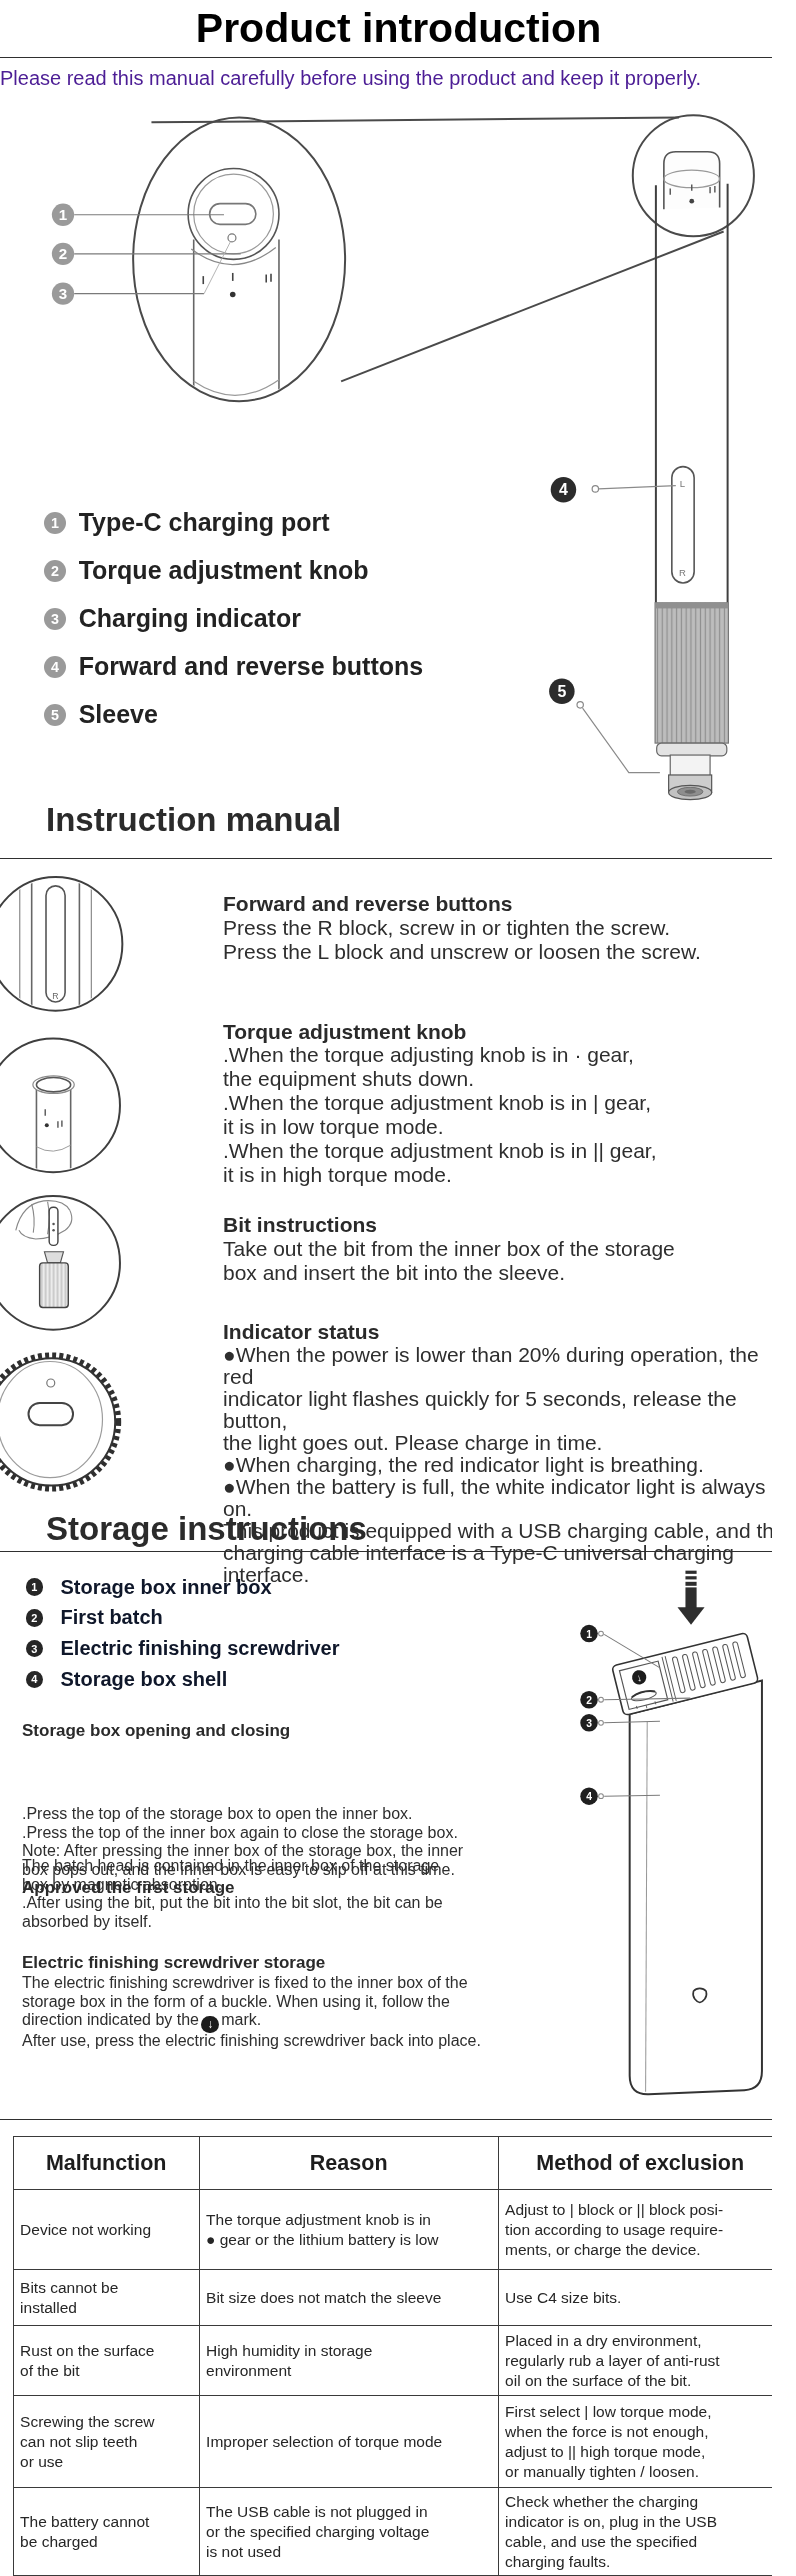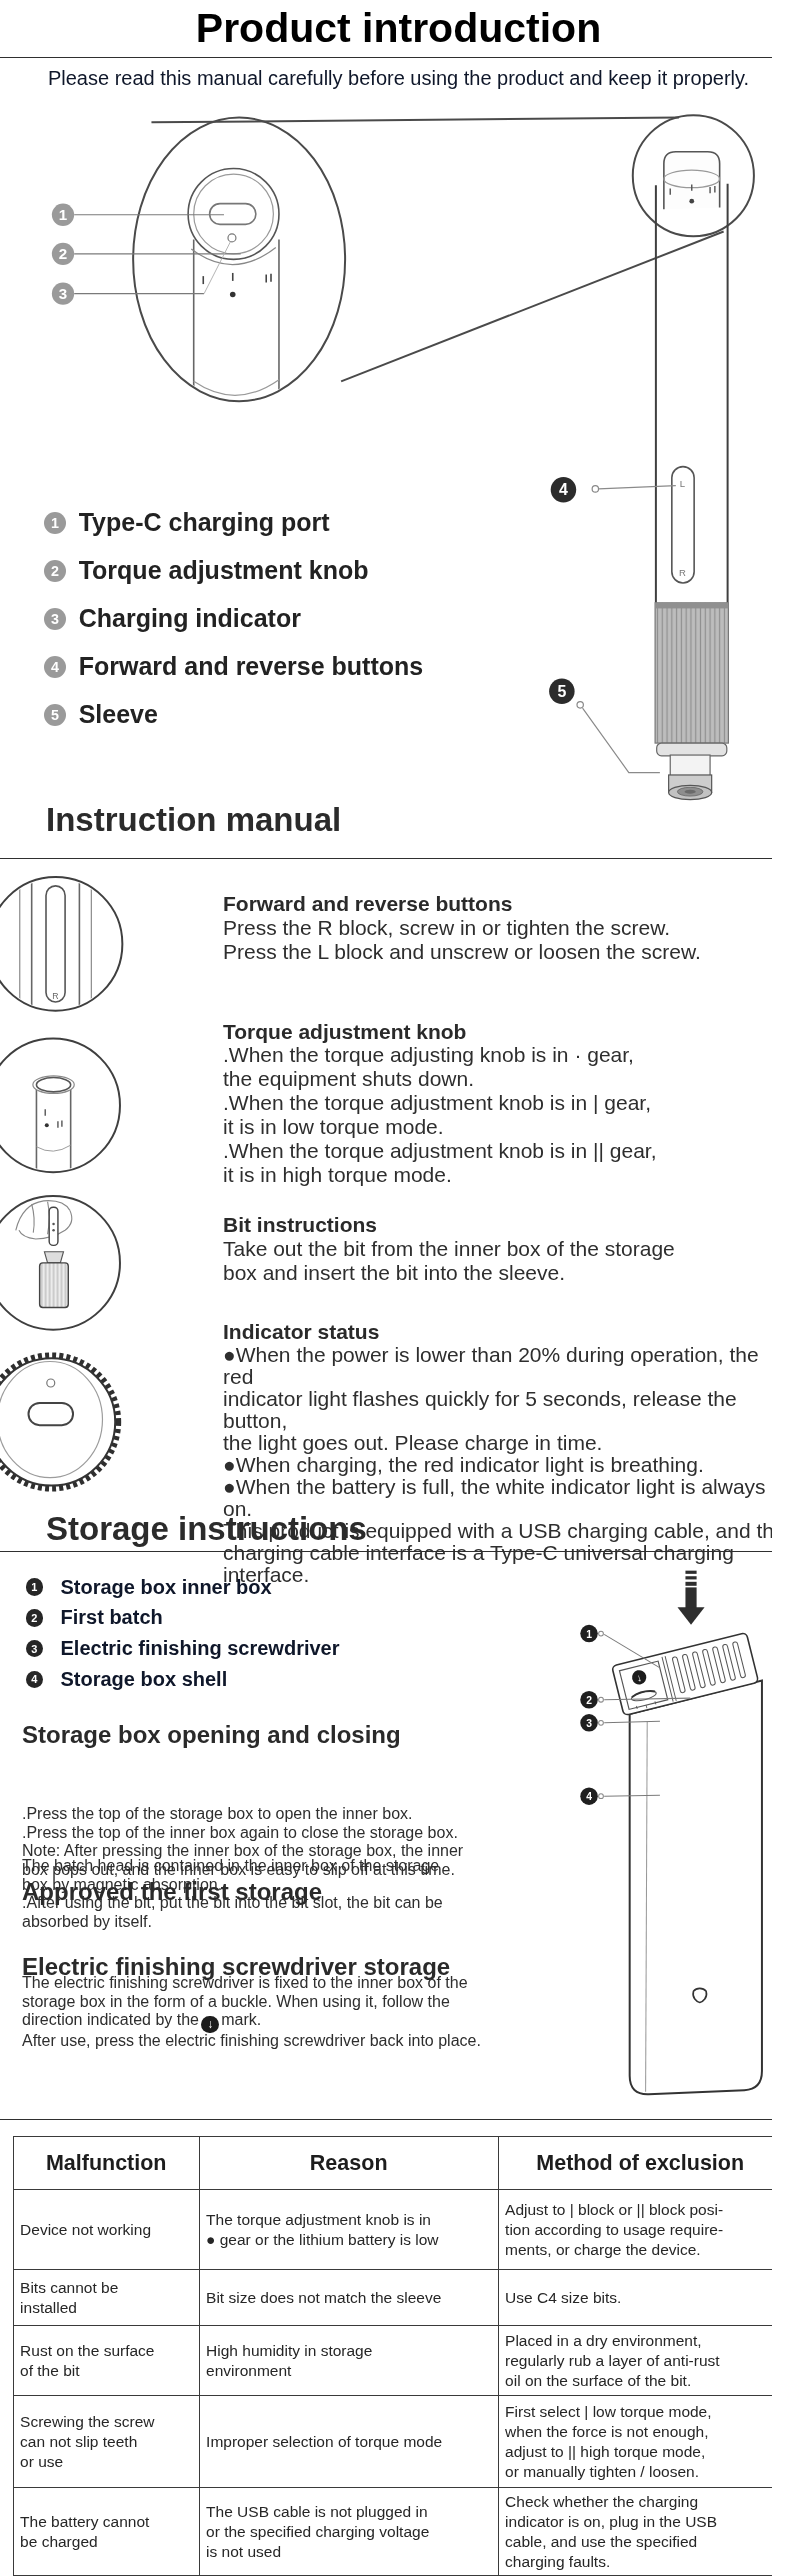--- a/index.html
+++ b/index.html
@@ -3,21 +3,21 @@
 <meta charset="utf-8">
 <style>
   html,body{margin:0;padding:0;background:#fff;}
   .page{
     position:relative;width:772px;height:2576px;background:#ffffff;
     font-family:"Liberation Sans", sans-serif;color:#1a1a1a;overflow:hidden;
   }
   .abs{position:absolute;}
   .pre{white-space:pre-line;}
   .page-title{top:4.8px;left:0;width:797px;text-align:center;font-size:41px;font-weight:bold;color:#000;letter-spacing:0;}
-  .subtitle{top:67px;left:0;width:797px;text-align:center;font-size:20px;color:#0f172a;}
+  .subtitle{top:67px;left:0;width:797px;text-align:left;font-size:20px;color:#4c1d95;}
   .rule{left:0;width:797px;height:0;border-top:1.6px solid #2f2f2f;}
   .rule1{top:57px;}  .rule2{top:858px;} .rule3{top:1551px;} .rule4{top:2119px;}
   .section-h{font-weight:bold;color:#2b2b2b;font-size:33px;left:46px;}
   .h-instruction{top:801px;} .h-storage{top:1510px;}
   .h-faults{top:2077px;left:11px;font-size:26px;color:#1d1d1d;font-weight:bold;}
 
   
   .legend{top:509px;left:44px;list-style:none;margin:0;padding:0;}
   .legend li{display:flex;align-items:center;gap:12.7px;margin-bottom:21px;height:27px;}
   .num-badge{display:inline-flex;align-items:center;justify-content:center;flex:0 0 auto;
@@ -29,21 +29,21 @@
   .ins-body{font-size:21px;color:#2e2e2e;left:223px;line-height:24px;}
   .ins-body.lh28{line-height:22px;}
 
   
   .slegend{top:1576px;left:25.5px;list-style:none;margin:0;padding:0;}
   .slegend li{display:flex;align-items:center;gap:17.5px;margin-bottom:8.8px;height:22px;}
   .num-badge.dark{width:17.5px;height:17.5px;font-size:11px;background:#262626;}
   .slegend .lbl{font-size:20px;font-weight:bold;color:#0f172a;}
 
   
-  .st-title{left:22px;font-size:24px;font-weight:bold;color:#2a2a2a;}
+  .st-title{left:22px;font-size:17px;font-weight:bold;color:#2a2a2a;}
   .st-body{left:22px;font-size:16px;color:#2e2e2e;line-height:18.7px;width:542px;}
   .down-icon{display:inline-flex;align-items:center;justify-content:center;width:17.5px;height:17.5px;
     border-radius:50%;background:#1d1d1d;color:#fff;font-size:12px;font-weight:bold;vertical-align:-3.2px;margin:0 2.4px;}
 
   
   .faults-table{position:absolute;top:2136px;left:12.7px;width:769px;border-collapse:collapse;table-layout:fixed;}
   .faults-table th,.faults-table td{border:1.6px solid #3a3a3a;vertical-align:middle;}
   .faults-table th{font-size:21.5px;font-weight:bold;color:#1d1d1d;text-align:center;}
   .faults-table td{font-size:15.5px;line-height:20px;color:#262626;padding:3.2px 6.4px;white-space:pre-line;}
   .col-m{width:186px;} .col-r{width:299px;} .col-x{width:284px;}

